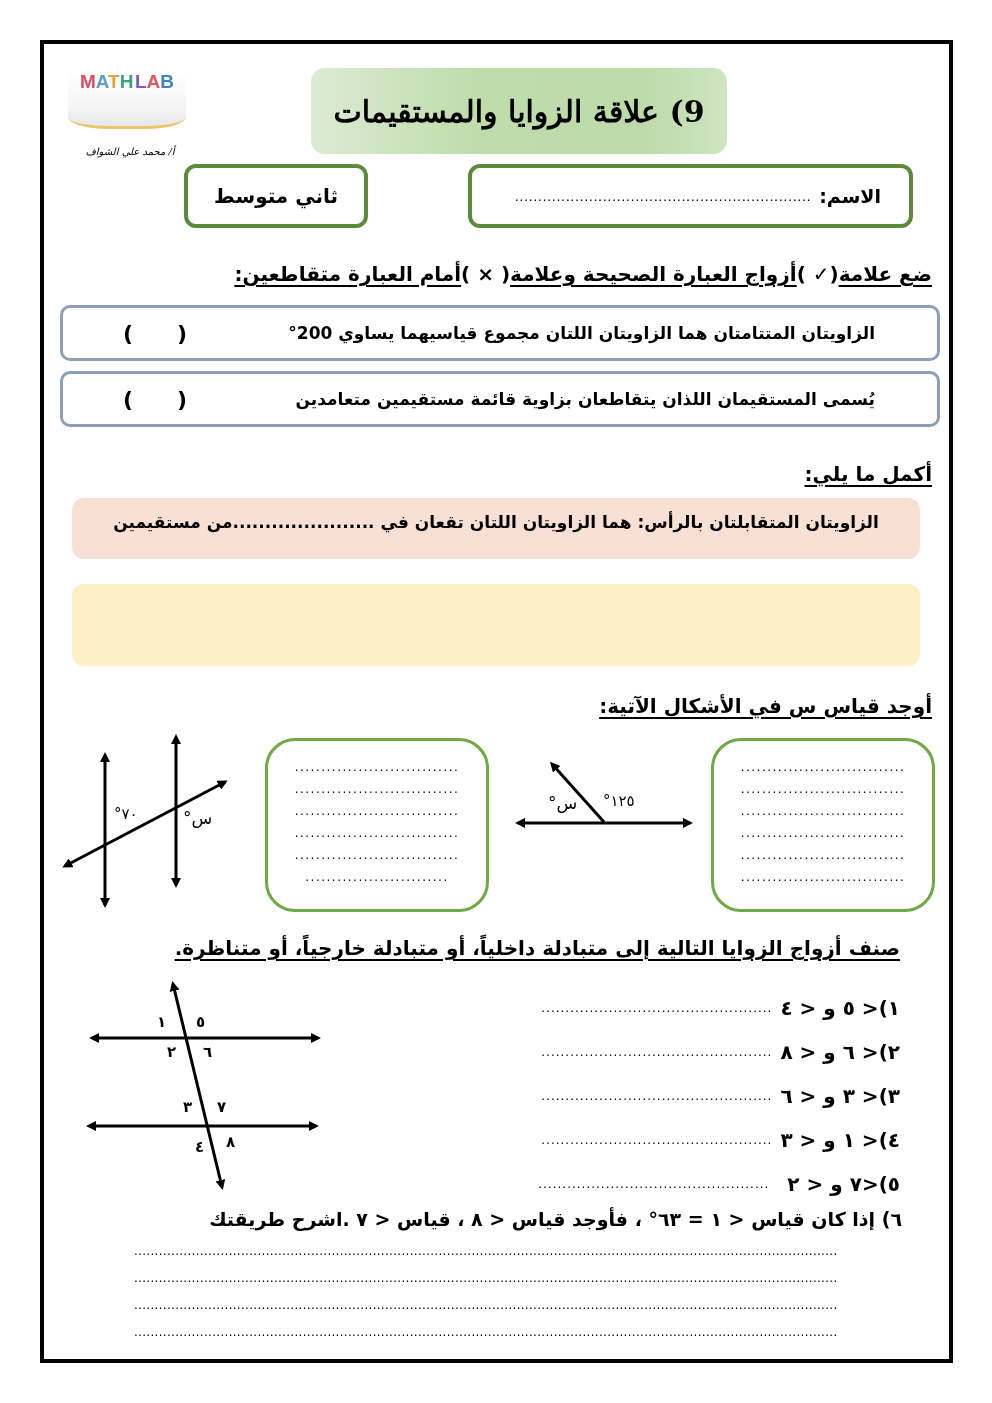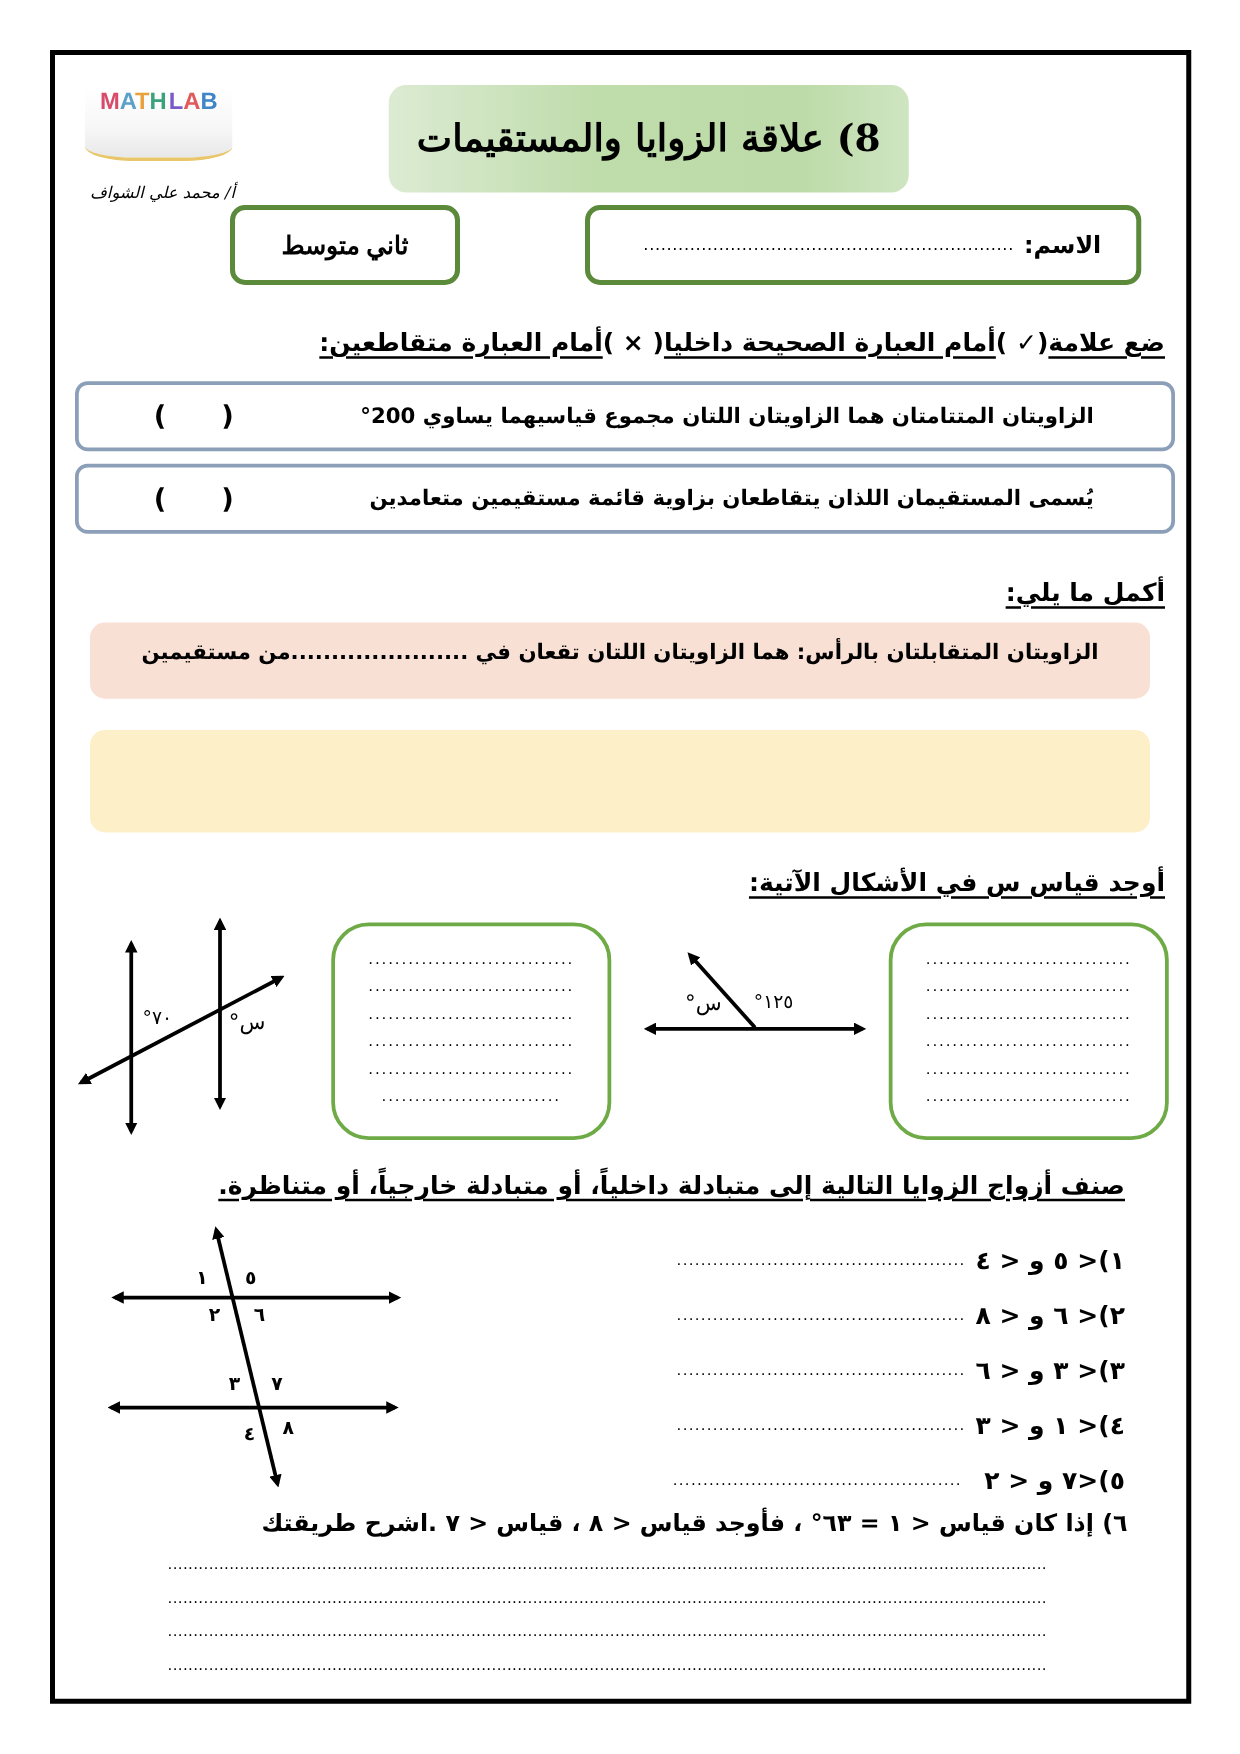--- a/index.html
+++ b/index.html
@@ -21,36 +21,36 @@
       width: 118px; height: 58px; position: relative;
       background: linear-gradient(180deg, #ffffff 0%, #f6f6f6 60%, #e8e8e8 100%);
       border-bottom: 3px solid #e9c66a; border-radius: 0 0 40px 40px / 0 0 12px 12px;
       display: flex; align-items: flex-start; justify-content: center;
     }
     .logo-text { font-family: "Liberation Sans", sans-serif; font-weight: bold; font-size: 19px; letter-spacing: 0px; direction: ltr; }
     .logo-text .m { color: #d94b6a; } .logo-text .a { color: #5aa0c8; } .logo-text .t { color: #e9a23b; } .logo-text .h { color: #3aa37b; }
     .logo-text .l { color: #7a5ac8; } .logo-text .a2 { color: #e05a5a; } .logo-text .b { color: #3f86c8; }
     .teacher-name {
       position: absolute; left: 70px; top: 146px; width: 120px; text-align: center;
-      font-family: "DejaVu Serif", serif; font-size: 13px; font-style: italic;
+      font-family: "DejaVu Serif", serif; font-size: 10px; font-style: italic;
     }
 
     .title-box {
       position: absolute; left: 311px; top: 68px; width: 416px; height: 86px;
       border-radius: 14px;
       background: linear-gradient(90deg, #dcebd3 0%, #bfdcab 40%, #bddba8 80%, #cfe5c2 100%);
       display: flex; align-items: center; justify-content: center;
     }
     .title-text { font-family: "DejaVu Serif", serif; font-size: 30px; font-weight: bold; }
 
     .grade-box {
       position: absolute; left: 184px; top: 164px; width: 184px; height: 64px;
       border: 4px solid #5b8a3a; border-radius: 12px;
       display: flex; align-items: center; justify-content: center;
-      font-weight: bold; font-size: 20px; font-family: Liberation Serif, serif;
+      font-weight: bold; font-size: 20px;
     }
     .name-box {
       position: absolute; left: 468px; top: 164px; width: 445px; height: 64px;
       border: 4px solid #5b8a3a; border-radius: 12px;
       display: flex; align-items: center; padding-right: 28px; gap: 8px;
       font-weight: bold; font-size: 19px;
     }
     .name-dots { font-weight: normal; font-size: 13px; letter-spacing: 0.5px; direction: ltr; }
 
     .section-heading {
@@ -98,34 +98,34 @@
 <div class="page-frame"></div>
 
 <div class="logo">
   <div class="logo-book">
     <span class="logo-text"><span class="m">M</span><span class="a">A</span><span class="t">T</span><span class="h">H</span> <span class="l">L</span><span class="a2">A</span><span class="b">B</span></span>
   </div>
 </div>
 <div class="teacher-name">أ/ محمد علي الشواف</div>
 
 <div class="title-box">
-  <span class="title-text">8) علاقة الزوايا والمستقيمات</span>
+  <span class="title-text">9) علاقة الزوايا والمستقيمات</span>
 </div>
 
 <div class="grade-box">
   <span>ثاني متوسط</span>
 </div>
 
 <div class="name-box">
   <span>الاسم:</span>
   <span class="name-dots">................................................................</span>
 </div>
 
 <div class="section-heading" style="top:262px;">
-  <span>ضع علامة</span><span class="plain"> (✓ ) </span><span>أمام العبارة الصحيحة داخليا</span><span class="plain"> ( × ) </span><span>أمام العبارة متقاطعين:</span>
+  <span>ضع علامة</span><span class="plain"> (✓ ) </span><span>أزواج العبارة الصحيحة وعلامة</span><span class="plain"> ( × ) </span><span>أمام العبارة متقاطعين:</span>
 </div>
 
 <div class="tf-box" style="top:305px;">
   <span>الزاويتان المتتامتان هما الزاويتان اللتان مجموع قياسيهما يساوي 200°</span>
   <span class="tf-paren">
       <span>(</span>
       <span>)</span>
     </span>
 </div>
 <div class="tf-box" style="top:371px;">

